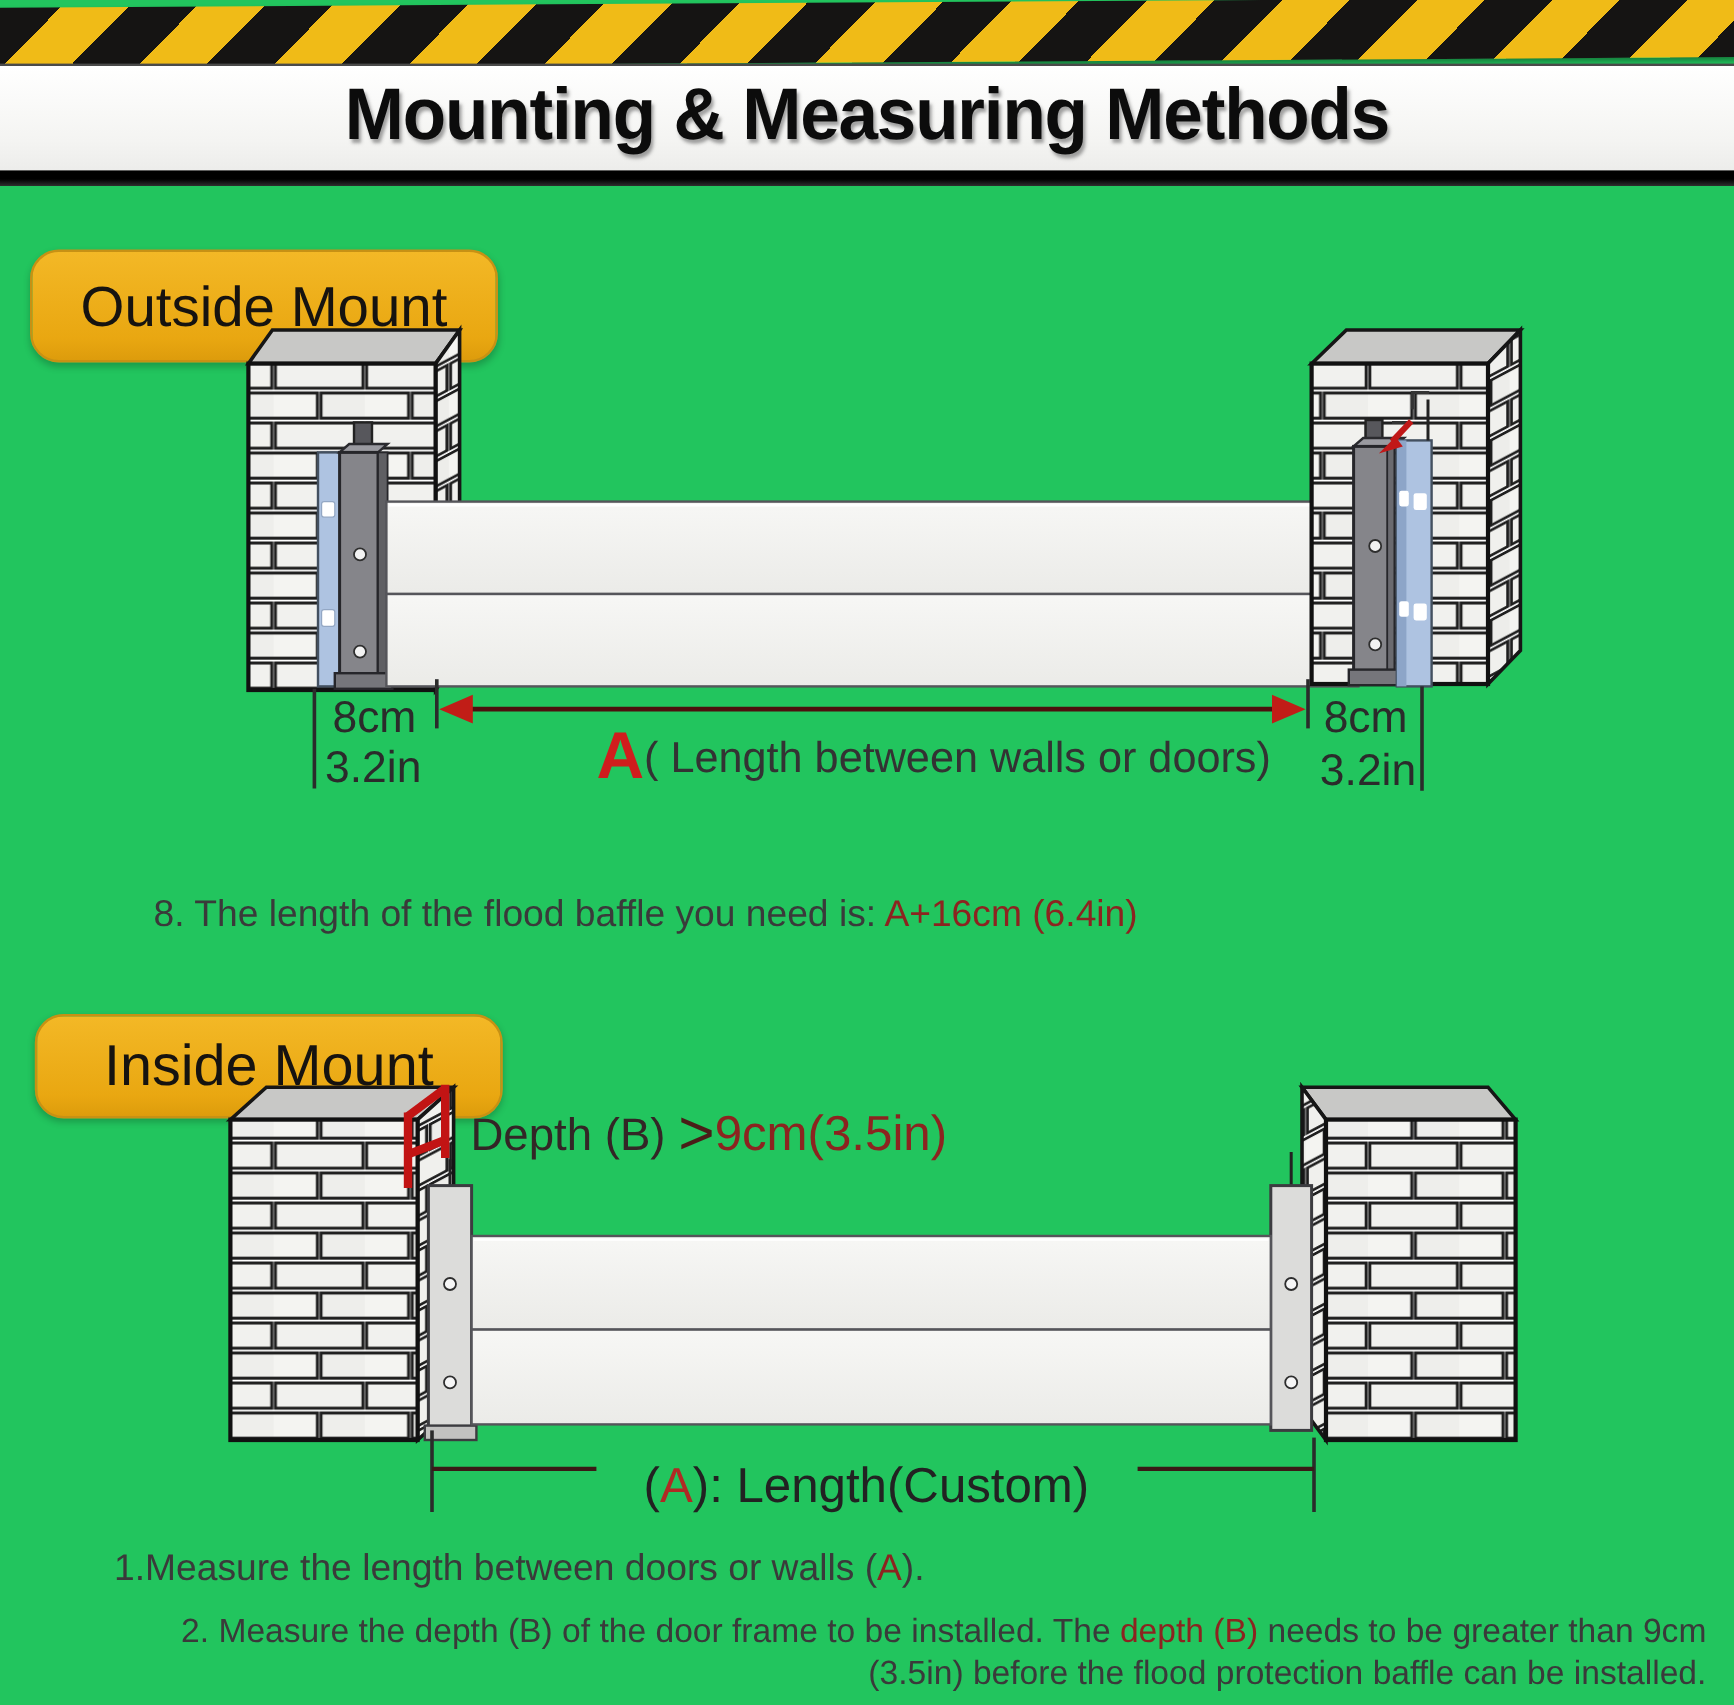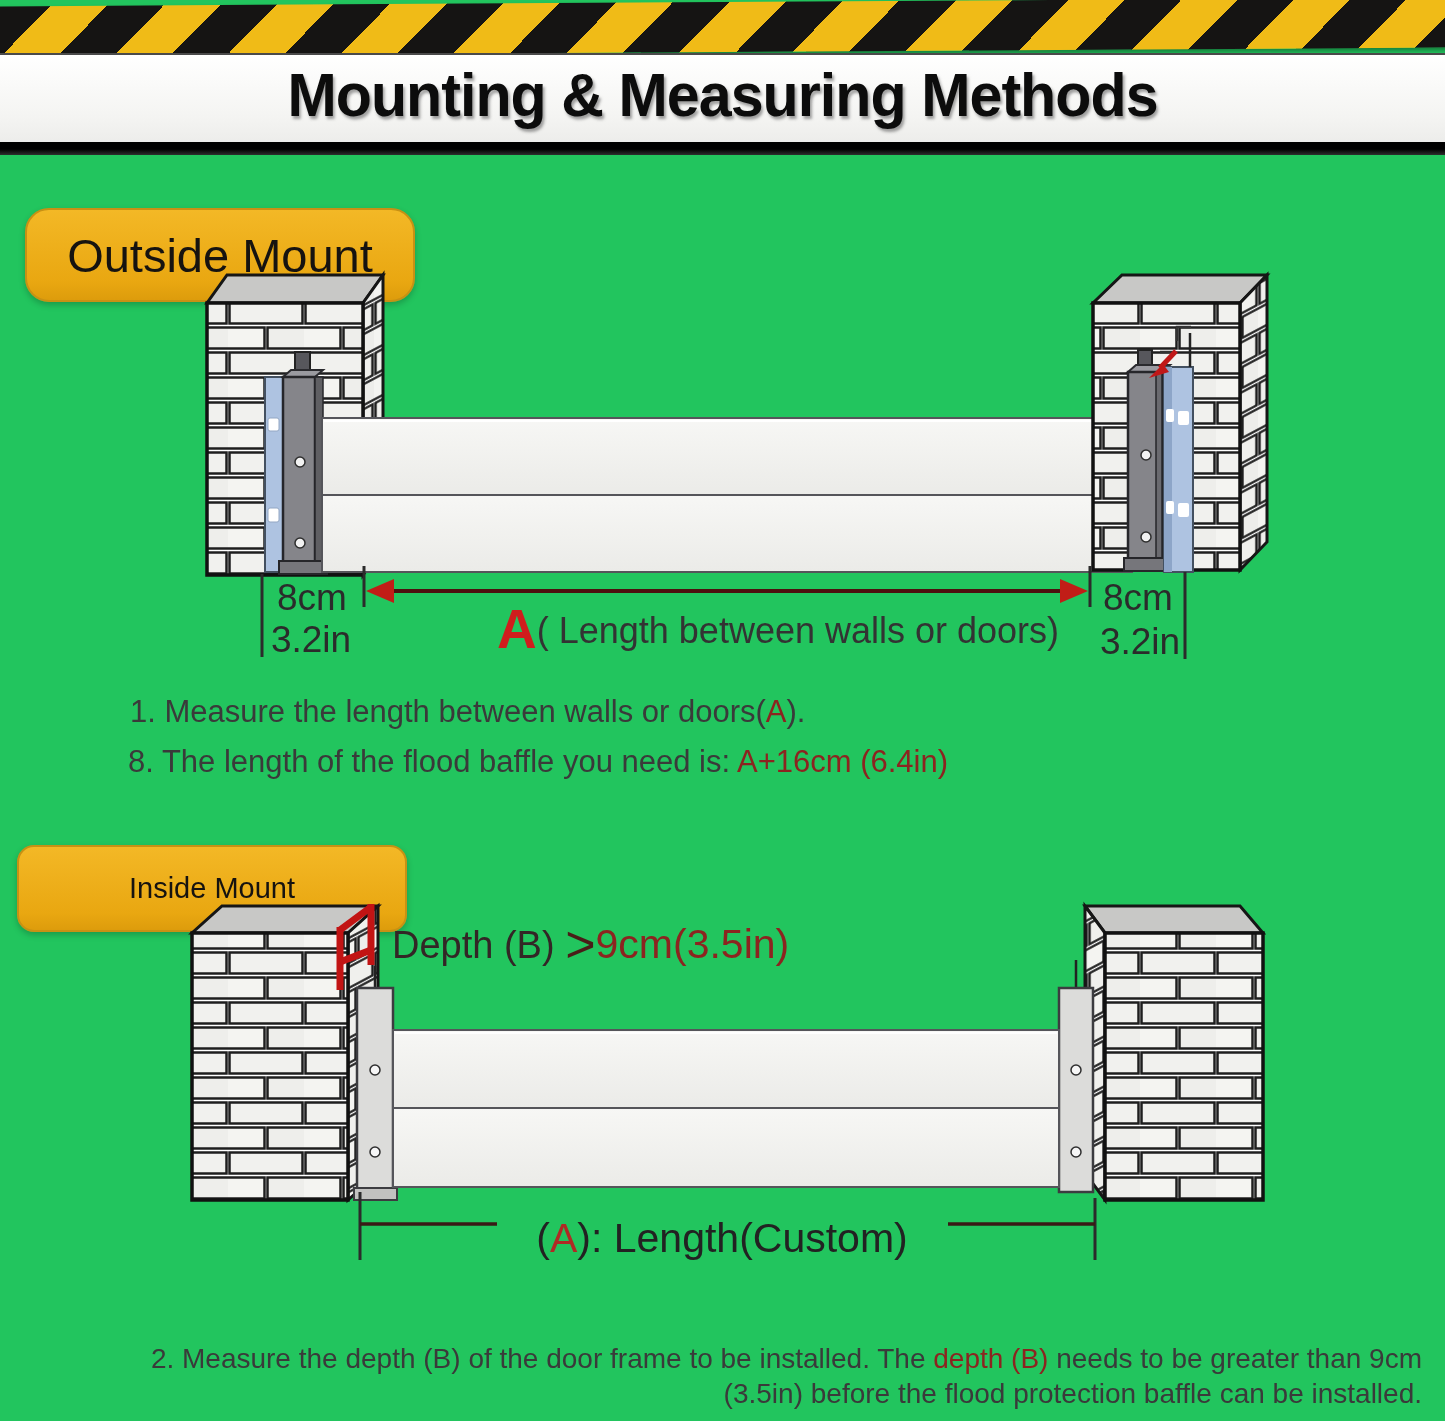--- a/index.html
+++ b/index.html
@@ -33,21 +33,21 @@
   
   .badge{
     position:absolute;display:flex;align-items:center;justify-content:center;
     background:linear-gradient(180deg,#f3b826 0%,#e9a711 80%,#dd9c0c 100%);
     border:2px solid #c79114;border-radius:24px;color:#161310;
     box-shadow:0 3px 6px rgba(0,0,0,0.22);
     white-space:nowrap;
     margin-top:31px;
   }
   .badge-outside{left:25px;top:177px;width:386px;height:90px;font-size:47px;}
-  .badge-inside{left:17px;top:814px;width:386px;height:83px;font-size:29px;border-radius:17px;}
+  .badge-inside{left:29px;top:814px;width:386px;height:83px;font-size:48px;}
   
   .diagram{position:absolute;left:0;}
   svg{font-family:"Liberation Sans", sans-serif;}
   
   .step{position:absolute;font-size:31px;color:#3a3a3a;white-space:nowrap;}
   .step .red{color:#8c2420;}
   .para{
     position:absolute;left:82px;top:1341px;width:1340px;
     font-size:28px;line-height:35px;color:#3a3a3a;text-indent:18px;text-align:right;
   }
@@ -151,23 +151,20 @@
       <polygon points="366,591 394,579 394,603" fill="#c11d17"></polygon>
       <polygon points="1088,591 1060,579 1060,603" fill="#c11d17"></polygon>
       <text x="312" y="610" text-anchor="middle" font-size="37">8cm</text>
       <text x="311" y="652" text-anchor="middle" font-size="37">3.2in</text>
       <text x="1138" y="610" text-anchor="middle" font-size="37">8cm</text>
       <text x="1140" y="654" text-anchor="middle" font-size="37">3.2in</text>
       <text x="497" y="648"><tspan font-size="55" font-weight="bold" fill="#d01d1d">A</tspan><tspan dy="-5" font-size="36" fill="#333333">( Length between walls or doors)</tspan></text>
     </g>
   </svg>
 
-  <div class="step" style="left:130px;top:694px">
-    <span>1. Measure the length between walls or doors(</span><span class="red">A</span><span>).</span>
-  </div>
   <div class="step" style="left:128px;top:744px">
     <span>8. The length of the flood baffle you need is: </span><span class="red">A+16cm (6.4in)</span>
   </div>
 
   <svg class="diagram" style="top:898px" width="1445" height="387" viewBox="0 898 1445 387">
 
     <g>
       <polygon points="192,933 348,933 378,906 222,906" fill="#c8c8c6" stroke="#161616" stroke-width="3"></polygon>
       <polygon points="348,933 378,906 378,1173 348,1200" fill="url(#bricksSide)" stroke="#161616" stroke-width="3"></polygon>
       <rect x="192" y="933" width="156" height="267" fill="url(#bricks)" stroke="#111111" stroke-width="3.5"></rect>
@@ -211,17 +208,20 @@
 
     <g>
       <line x1="360" y1="1192" x2="360" y2="1260" stroke="#2b2b2b" stroke-width="3"></line>
       <line x1="1095" y1="1198" x2="1095" y2="1260" stroke="#2b2b2b" stroke-width="3"></line>
       <line x1="360" y1="1224" x2="497" y2="1224" stroke="#3a1a16" stroke-width="3.5"></line>
       <line x1="948" y1="1224" x2="1095" y2="1224" stroke="#3a1a16" stroke-width="3.5"></line>
       <text x="722" y="1252" text-anchor="middle" font-size="41"><tspan fill="#222222">(</tspan><tspan fill="#b02a24">A</tspan><tspan fill="#222222">): Length(Custom)</tspan></text>
     </g>
   </svg>
 
+  <div class="step" style="left:95px;top:1289px">
+    <span>1.Measure the length between doors or walls (</span><span class="red">A</span><span>).</span>
+  </div>
   <div class="para">
     <span>2. Measure the depth (B) of the door frame to be installed. The </span><span class="red">depth (B)</span><span> needs to be greater than 9cm (3.5in) before the flood protection baffle can be installed.</span>
   </div>
 
 </div>
 
 </body></html>

